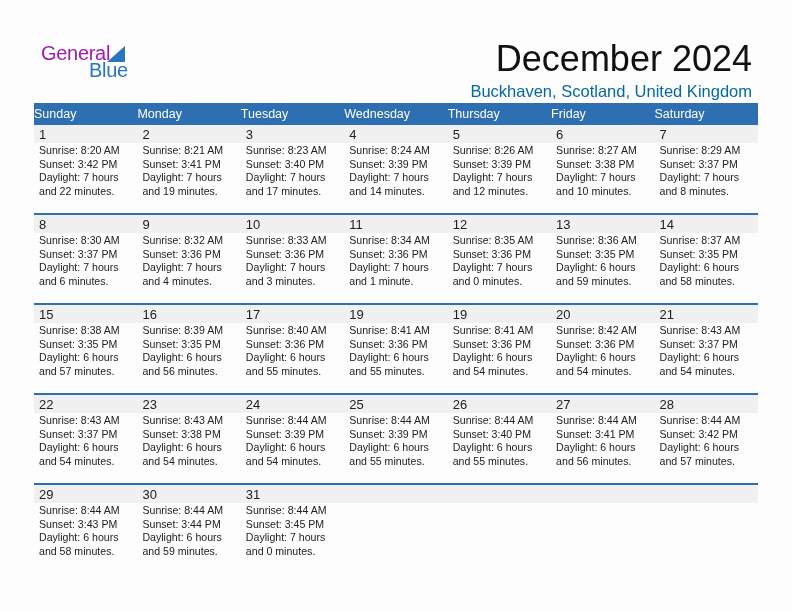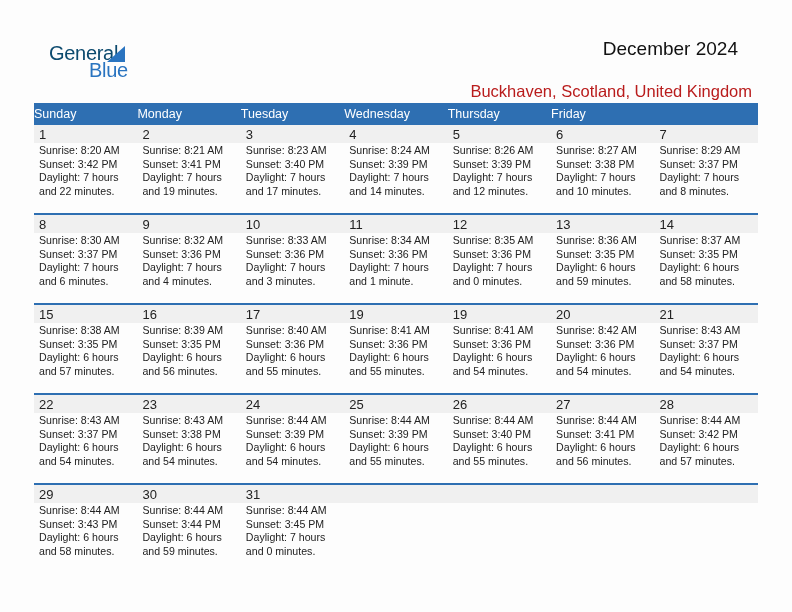--- a/index.html
+++ b/index.html
@@ -2,26 +2,26 @@
 <html><head>
 <meta charset="utf-8">
 <style>
   * { box-sizing: border-box; margin: 0; padding: 0; }
   body {
     width: 792px; height: 612px; background: #fdfdfd;
     font-family: "Liberation Sans", sans-serif; color: #222;
     position: relative; overflow: hidden;
   }
   .logo { position: absolute; left: 37px; top: 42px; width: 100px; height: 40px; }
-  .logo .general { position: absolute; left: 12px; top: 0; font-size: 20px; color: #0c4a6e; letter-spacing: -0.3px; }
+  .logo .general { position: absolute; left: 4px; top: 0; font-size: 20px; color: #a21caf; letter-spacing: -0.3px; }
   .logo .blue { position: absolute; left: 52px; top: 17px; font-size: 20px; color: #2a74c0; letter-spacing: -0.3px; }
   .logo .tri { position: absolute; left: 70px; top: 4px; width: 0; height: 0;
     border-bottom: 16px solid #2a74c0; border-left: 18px solid transparent; }
-  .title { position: absolute; right: 54px; top: 38px; font-size: 19px; color: #111; text-align: right; }
-  .subtitle { position: absolute; right: 40px; top: 82px; font-size: 16.5px; color: #b91c1c; }
+  .title { position: absolute; right: 40px; top: 38px; font-size: 36px; color: #111; text-align: right; }
+  .subtitle { position: absolute; right: 40px; top: 82px; font-size: 16.5px; color: #0369a1; }
   .cal { position: absolute; left: 34px; top: 103px; width: 724px; }
   .hdr { display: flex; background: #2e6fb2; height: 22px; }
   .hdr div { width: 103.43px; color: #fff; font-size: 12.5px; line-height: 22px; }
   .week { border-top: 2px solid #2e6fb2; height: 90px; }
   .week:first-of-type { border-top: none; }
   .nums { display: flex; background: #f0f0f0; height: 18px; }
   .nums div { width: 103.43px; font-size: 13px; padding-left: 5px; line-height: 19px; color: #222; }
   .info { display: flex; }
   .cell { width: 103.43px; padding-left: 5px; padding-top: 1px; font-size: 10.6px; line-height: 13.5px; color: #222; }
   .week.first { height: 88px; }
@@ -39,20 +39,21 @@
 <div class="subtitle">Buckhaven, Scotland, United Kingdom</div>
 
 <div class="cal">
   <div class="hdr">
     <div>Sunday</div>
     <div>Monday</div>
     <div>Tuesday</div>
     <div>Wednesday</div>
     <div>Thursday</div>
     <div>Friday</div>
+    <div>Saturday</div>
   </div>
   <div id="weeks">
       <div class="week first" style="border-top: none;">
         <div class="nums">
           <div>1</div>
           <div>2</div>
           <div>3</div>
           <div>4</div>
           <div>5</div>
           <div>6</div>

